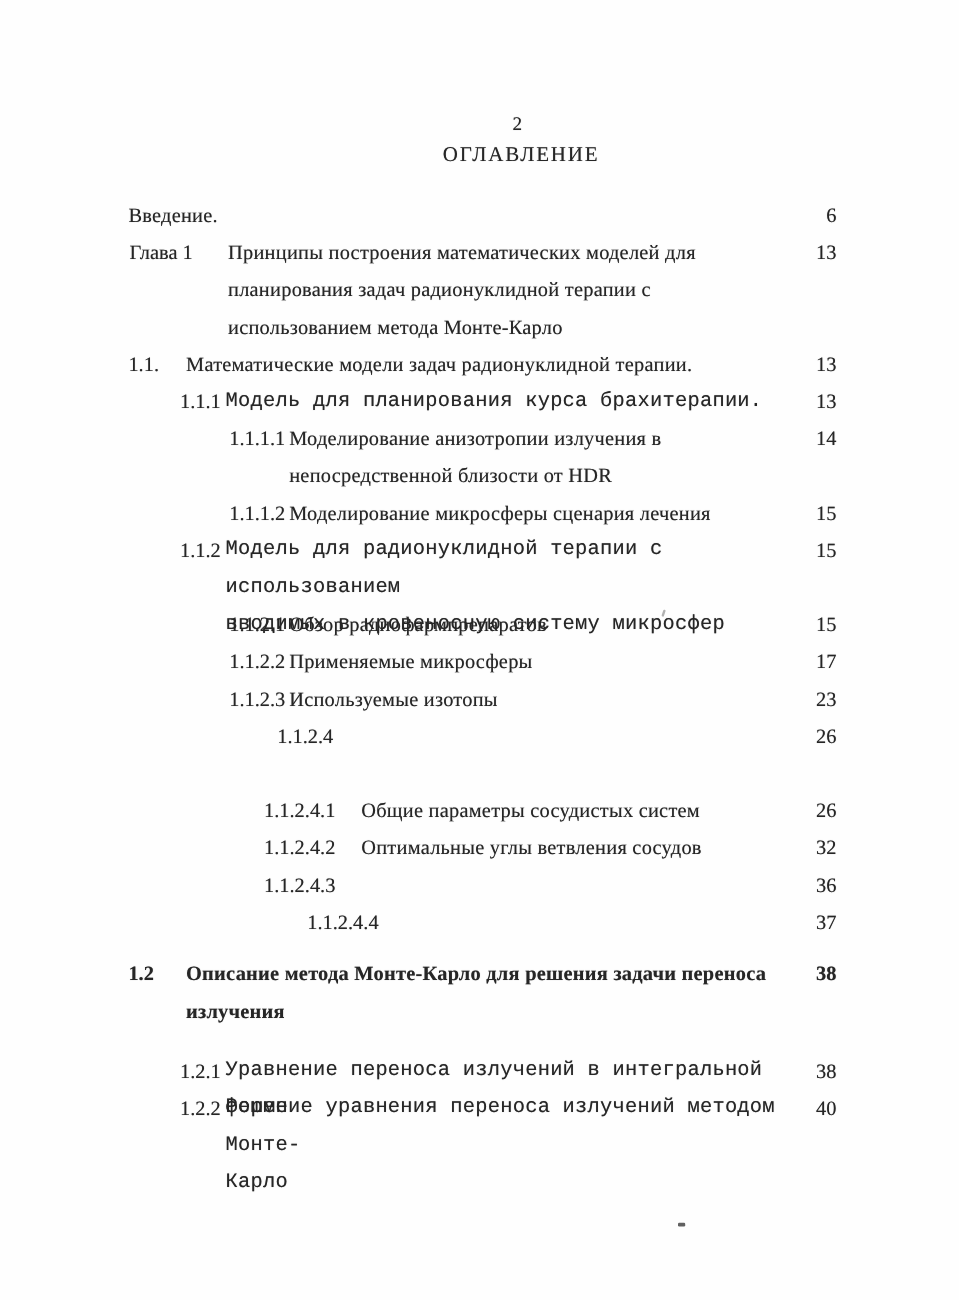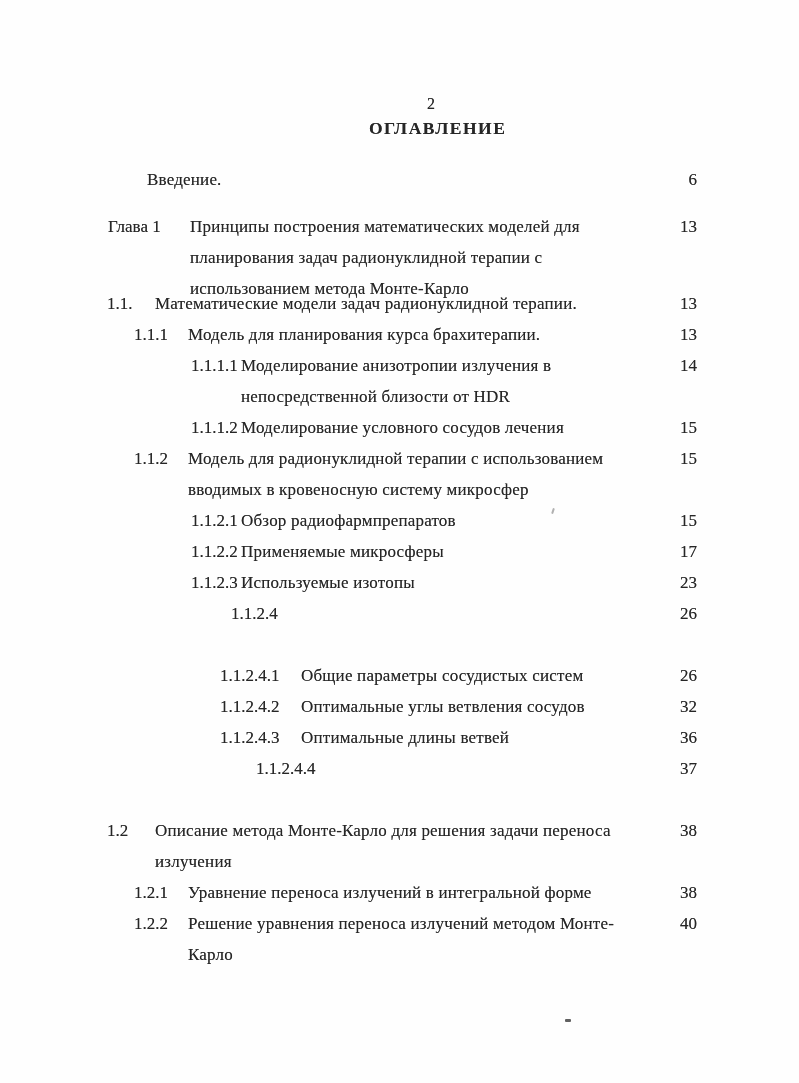--- a/index.html
+++ b/index.html
@@ -26,21 +26,20 @@
     font-size: 16px;
     line-height: 20px;
   }
   #toc-title {
     position: absolute;
     top: 117px;
     left: 369px;
     font-size: 17.5px;
     line-height: 22px;
     letter-spacing: 1.5px;
-    font-weight: bold;
   }
   .toc-entry {
     position: absolute;
     left: 0;
     right: 0;
     font-size: 17px;
     line-height: 31px;
   }
   .toc-num {
     position: absolute;
@@ -57,22 +56,22 @@
     top: 0;
     right: 102px;
     text-align: right;
   }
   
   .lvl-intro .toc-text   { margin-left: 107px; }
   .lvl-chapter .toc-num  { left: 108px; }
   .lvl-chapter .toc-text { margin-left: 190px; }
   .lvl-s1 .toc-num       { left: 107px; }
   .lvl-s1 .toc-text      { margin-left: 155px; }
-  .lvl-s2 .toc-num       { left: 134px; }
-  .lvl-s2 .toc-text      { margin-left: 188px; }
+  .lvl-s2 .toc-num       { left: 150px; }
+  .lvl-s2 .toc-text      { margin-left: 188px; font-family: Liberation Mono, monospace; }
   .lvl-s3 .toc-num       { left: 191px; }
   .lvl-s3 .toc-text      { margin-left: 241px; }
   .lvl-s4 .toc-num       { left: 220px; }
   .lvl-s4 .toc-text      { margin-left: 301px; }
   
   .speck {
     position: absolute;
     background: #555;
     opacity: 0.8;
   }
@@ -96,25 +95,25 @@
 </style>
 </head>
 <body>
 
 <div id="page">
   <div id="page-num" class="scan-text">2</div>
 
   <div id="toc-title" class="scan-text">ОГЛАВЛЕНИЕ</div>
 
   <div id="toc-list">
-      <div class="toc-entry scan-text lvl-intro" style="top: 164px; padding-left: 40px;">
+      <div class="toc-entry scan-text lvl-intro" style="top: 164px;">
         <div class="toc-text">Введение.</div>
         <span class="toc-page">6</span>
       </div>
-      <div class="toc-entry scan-text lvl-chapter" style="top: 211px;">
+      <div class="toc-entry scan-text lvl-chapter" style="top: 195px;">
         <span class="toc-num">Глава 1</span>
         <div class="toc-text">Принципы построения математических моделей для
 планирования задач радионуклидной терапии с
 использованием метода Монте-Карло</div>
         <span class="toc-page">13</span>
       </div>
       <div class="toc-entry scan-text lvl-s1" style="top: 288px;">
         <span class="toc-num">1.1.</span>
         <div class="toc-text">Математические модели задач радионуклидной терапии.</div>
         <span class="toc-page">13</span>
@@ -125,21 +124,21 @@
         <span class="toc-page">13</span>
       </div>
       <div class="toc-entry scan-text lvl-s3" style="top: 350px;">
         <span class="toc-num">1.1.1.1</span>
         <div class="toc-text">Моделирование анизотропии излучения в
 непосредственной близости от HDR</div>
         <span class="toc-page">14</span>
       </div>
       <div class="toc-entry scan-text lvl-s3" style="top: 412px;">
         <span class="toc-num">1.1.1.2</span>
-        <div class="toc-text">Моделирование условного сосудов лечения</div>
+        <div class="toc-text">Моделирование микросферы сценария лечения</div>
         <span class="toc-page">15</span>
       </div>
       <div class="toc-entry scan-text lvl-s2" style="top: 443px;">
         <span class="toc-num">1.1.2</span>
         <div class="toc-text">Модель для радионуклидной терапии с использованием
 вводимых в кровеносную систему  микросфер</div>
         <span class="toc-page">15</span>
       </div>
       <div class="toc-entry scan-text lvl-s3" style="top: 505px;">
         <span class="toc-num">1.1.2.1</span>
@@ -165,28 +164,27 @@
         <div class="toc-text">Общие параметры сосудистых систем</div>
         <span class="toc-page">26</span>
       </div>
       <div class="toc-entry scan-text lvl-s4" style="top: 691px;">
         <span class="toc-num">1.1.2.4.2</span>
         <div class="toc-text">Оптимальные углы ветвления сосудов</div>
         <span class="toc-page">32</span>
       </div>
       <div class="toc-entry scan-text lvl-s4" style="top: 722px;">
         <span class="toc-num">1.1.2.4.3</span>
-        <div class="toc-text">Оптимальные длины ветвей</div>
         <span class="toc-page">36</span>
       </div>
       <div class="toc-entry scan-text lvl-s4" style="top: 753px; margin-left: 36px;">
         <span class="toc-num">1.1.2.4.4</span>
         <span class="toc-page">37</span>
       </div>
-      <div class="toc-entry scan-text lvl-s1" style="top: 815px;">
+      <div class="toc-entry scan-text lvl-s1" style="top: 796px; font-weight: bold;">
         <span class="toc-num">1.2</span>
         <div class="toc-text">Описание метода Монте-Карло для решения задачи переноса
 излучения</div>
         <span class="toc-page">38</span>
       </div>
       <div class="toc-entry scan-text lvl-s2" style="top: 877px;">
         <span class="toc-num">1.2.1</span>
         <div class="toc-text">Уравнение переноса излучений в интегральной форме</div>
         <span class="toc-page">38</span>
       </div>

